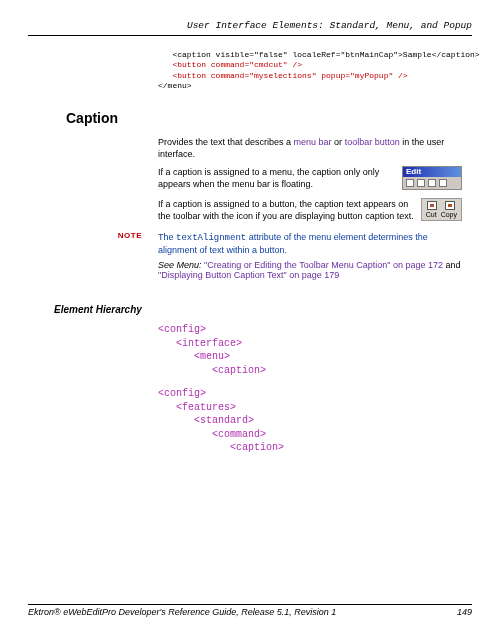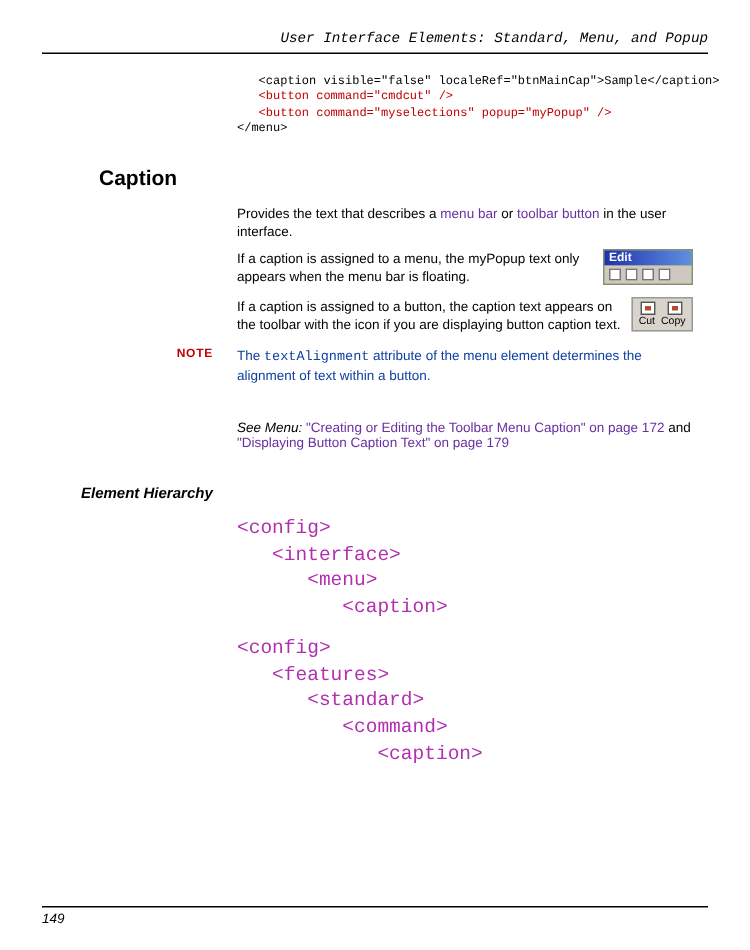--- a/index.html
+++ b/index.html
@@ -39,21 +39,21 @@
     margin-left: 130px;
     margin-right: 10px;
     font-size: 9px;
     line-height: 1.35;
   }
   .body-col p { margin-bottom: 6px; }
   .link { color: #6a2fa0; }
   .note-row {
     display: flex;
     margin-top: 8px;
-    margin-bottom: 24px;
+    margin-bottom: 4px;
   }
   .note-label {
     width: 130px;
     text-align: right;
     padding-right: 16px;
     color: #c00000;
     font-size: 8px;
     font-weight: bold;
     letter-spacing: 0.5px;
   }
@@ -72,21 +72,21 @@
   .seealso .label { font-style: italic; }
   .quoted { color: #6a2fa0; }
   .sub-heading {
     font-size: 10px;
     font-weight: bold;
     font-style: italic;
     margin: 24px 0 8px 26px;
   }
   .hier {
     font-family: "Courier New", monospace;
-    font-size: 13px;
+    font-size: 10px;
     color: #b030b0;
     margin-left: 130px;
     line-height: 1.35;
     white-space: pre;
     margin-bottom: 10px;
   }
   
   
   .menu-img {
     display: inline-block;
@@ -179,21 +179,21 @@
 <div class="inline-wrap">
   <span class="menu-img float-right">
     <div class="bar">Edit</div>
     <div class="row2">
       <span class="ic"></span>
       <span class="ic"></span>
       <span class="ic"></span>
       <span class="ic"></span>
     </div>
   </span>
-  <span class="inline-para">If a caption is assigned to a menu, the myPopup text only appears when the menu bar is floating.</span>
+  <span class="inline-para">If a caption is assigned to a menu, the caption only only appears when the menu bar is floating.</span>
   <div class="clear"></div>
 </div>
 
 <div class="inline-wrap">
   <span class="tb-img float-right">
     <div class="icrow">
       <span class="sic"></span>
       <span class="sic"></span>
     </div>
     <div class="lbls">
@@ -226,15 +226,16 @@
          &lt;caption&gt;</div>
 <div class="hier">&lt;config&gt;
    &lt;features&gt;
       &lt;standard&gt;
          &lt;command&gt;
             &lt;caption&gt;</div>
 
 <div class="footer">
   <hr class="hr-bot">
   <div class="footer-row">
+    <span>Ektron® eWebEditPro Developer's Reference Guide, Release 5.1, Revision 1</span>
     <span>149</span>
   </div>
 </div>
 
 </body></html>

